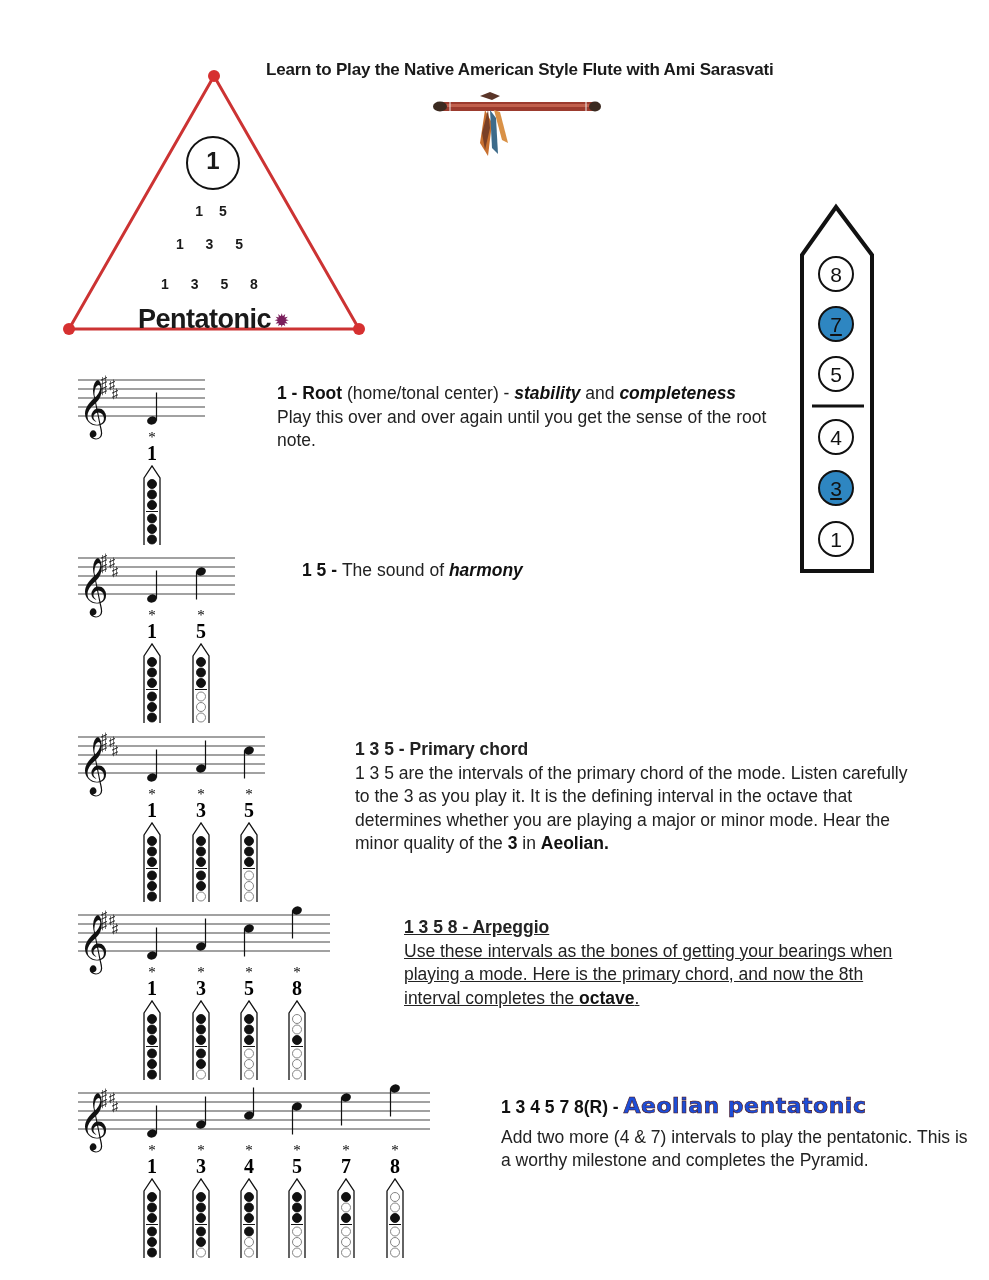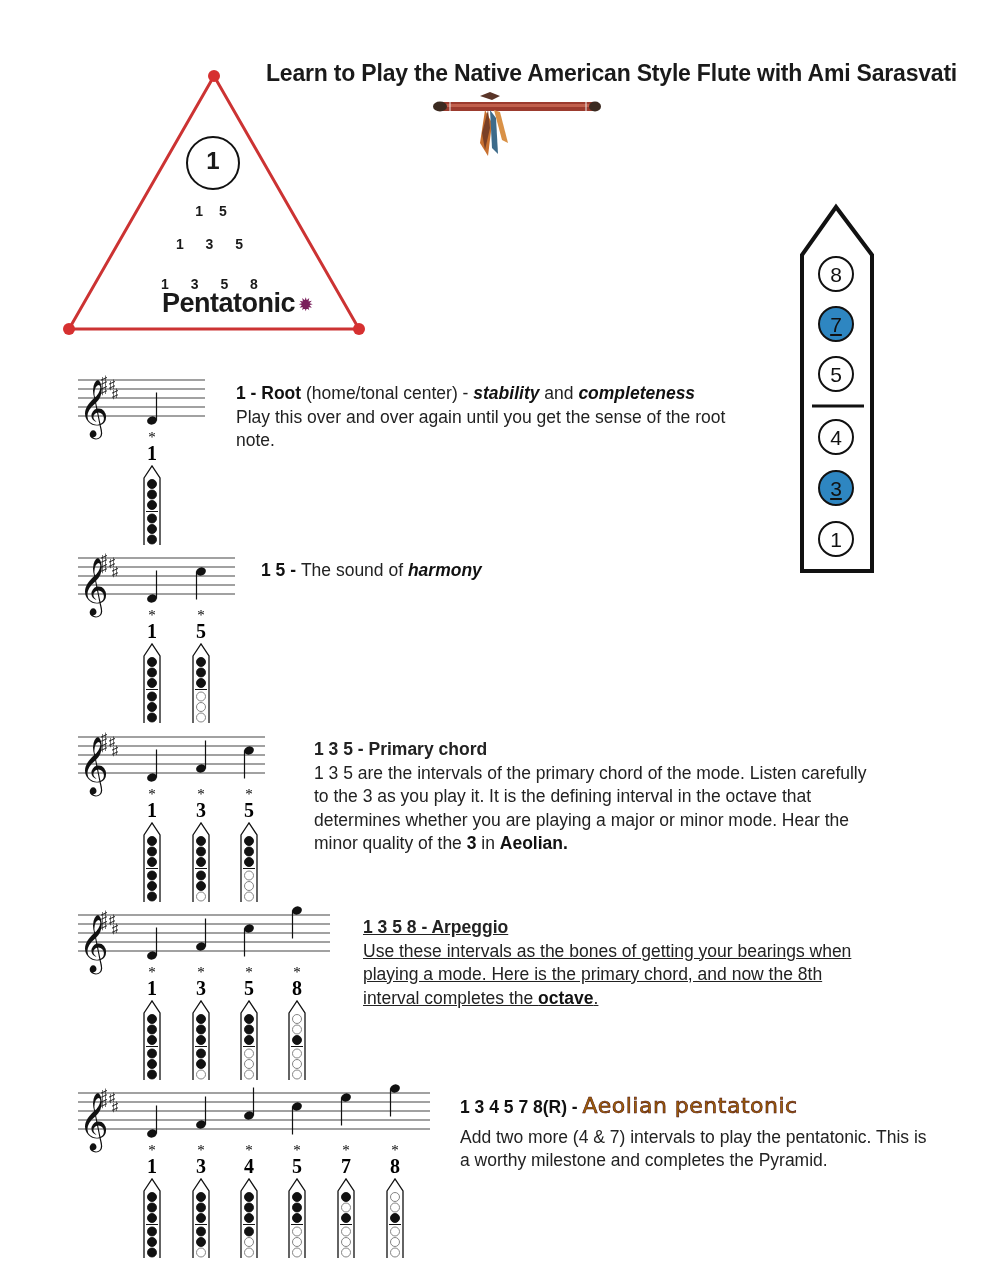--- a/index.html
+++ b/index.html
@@ -1,24 +1,24 @@
 <!DOCTYPE html>
 <html><head>
 <meta charset="utf-8">
 <style>
   html, body { margin:0; padding:0; background:#fff; }
   body { width:989px; height:1280px; position:relative; overflow:hidden; font-family:"Liberation Sans", sans-serif; color:#1a1a1a; }
   .abs { position:absolute; }
-  .title { left:266px; top:60px; font-size:23px; font-weight:bold; letter-spacing:-0.2px; white-space:nowrap; }
-  .desc { font-size:17.5px; line-height:23.5px; color:#222; }
+  .title { left:266px; top:60px; font-size:17px; font-weight:bold; letter-spacing:-0.2px; white-space:nowrap; }
+  .desc { font-size:17.5px; line-height:23.5px; color:#222;margin-left:41px; }
   .desc b { color:#111; }
   .hdr { font-weight:bold; }
-  .aeolian { color:#a16207; font-weight:400; font-size:22px; -webkit-text-stroke:0.6px #4a0f0f; letter-spacing:0.5px; font-family:"DejaVu Sans", sans-serif; }
+  .aeolian { color:#1d4ed8; font-weight:700; font-size:22px; -webkit-text-stroke:0.6px #4a0f0f; letter-spacing:0.5px; font-family:"DejaVu Sans", sans-serif; }
   .pyr-num { font-weight:bold; font-size:14px; letter-spacing:6px; text-align:center; width:200px; left:114px; }
-  .pent { left:138px; top:288px; font-size:27px; font-weight:bold; letter-spacing:-0.5px;margin-left:24px; }
+  .pent { left:138px; top:304px; font-size:27px; font-weight:bold; letter-spacing:-0.5px; }
   svg text { font-family:"Liberation Serif", serif; }
 </style>
 </head>
 <body>
 
 <div class="abs title">Learn to Play the Native American Style Flute with Ami Sarasvati</div>
 
 <svg class="abs" style="left:430px;top:88px" width="175" height="75">
   <rect x="8" y="14" width="160" height="9" rx="4" fill="#9c3b2e"></rect>
   <rect x="8" y="16" width="160" height="3" fill="#c1604d"></rect>

